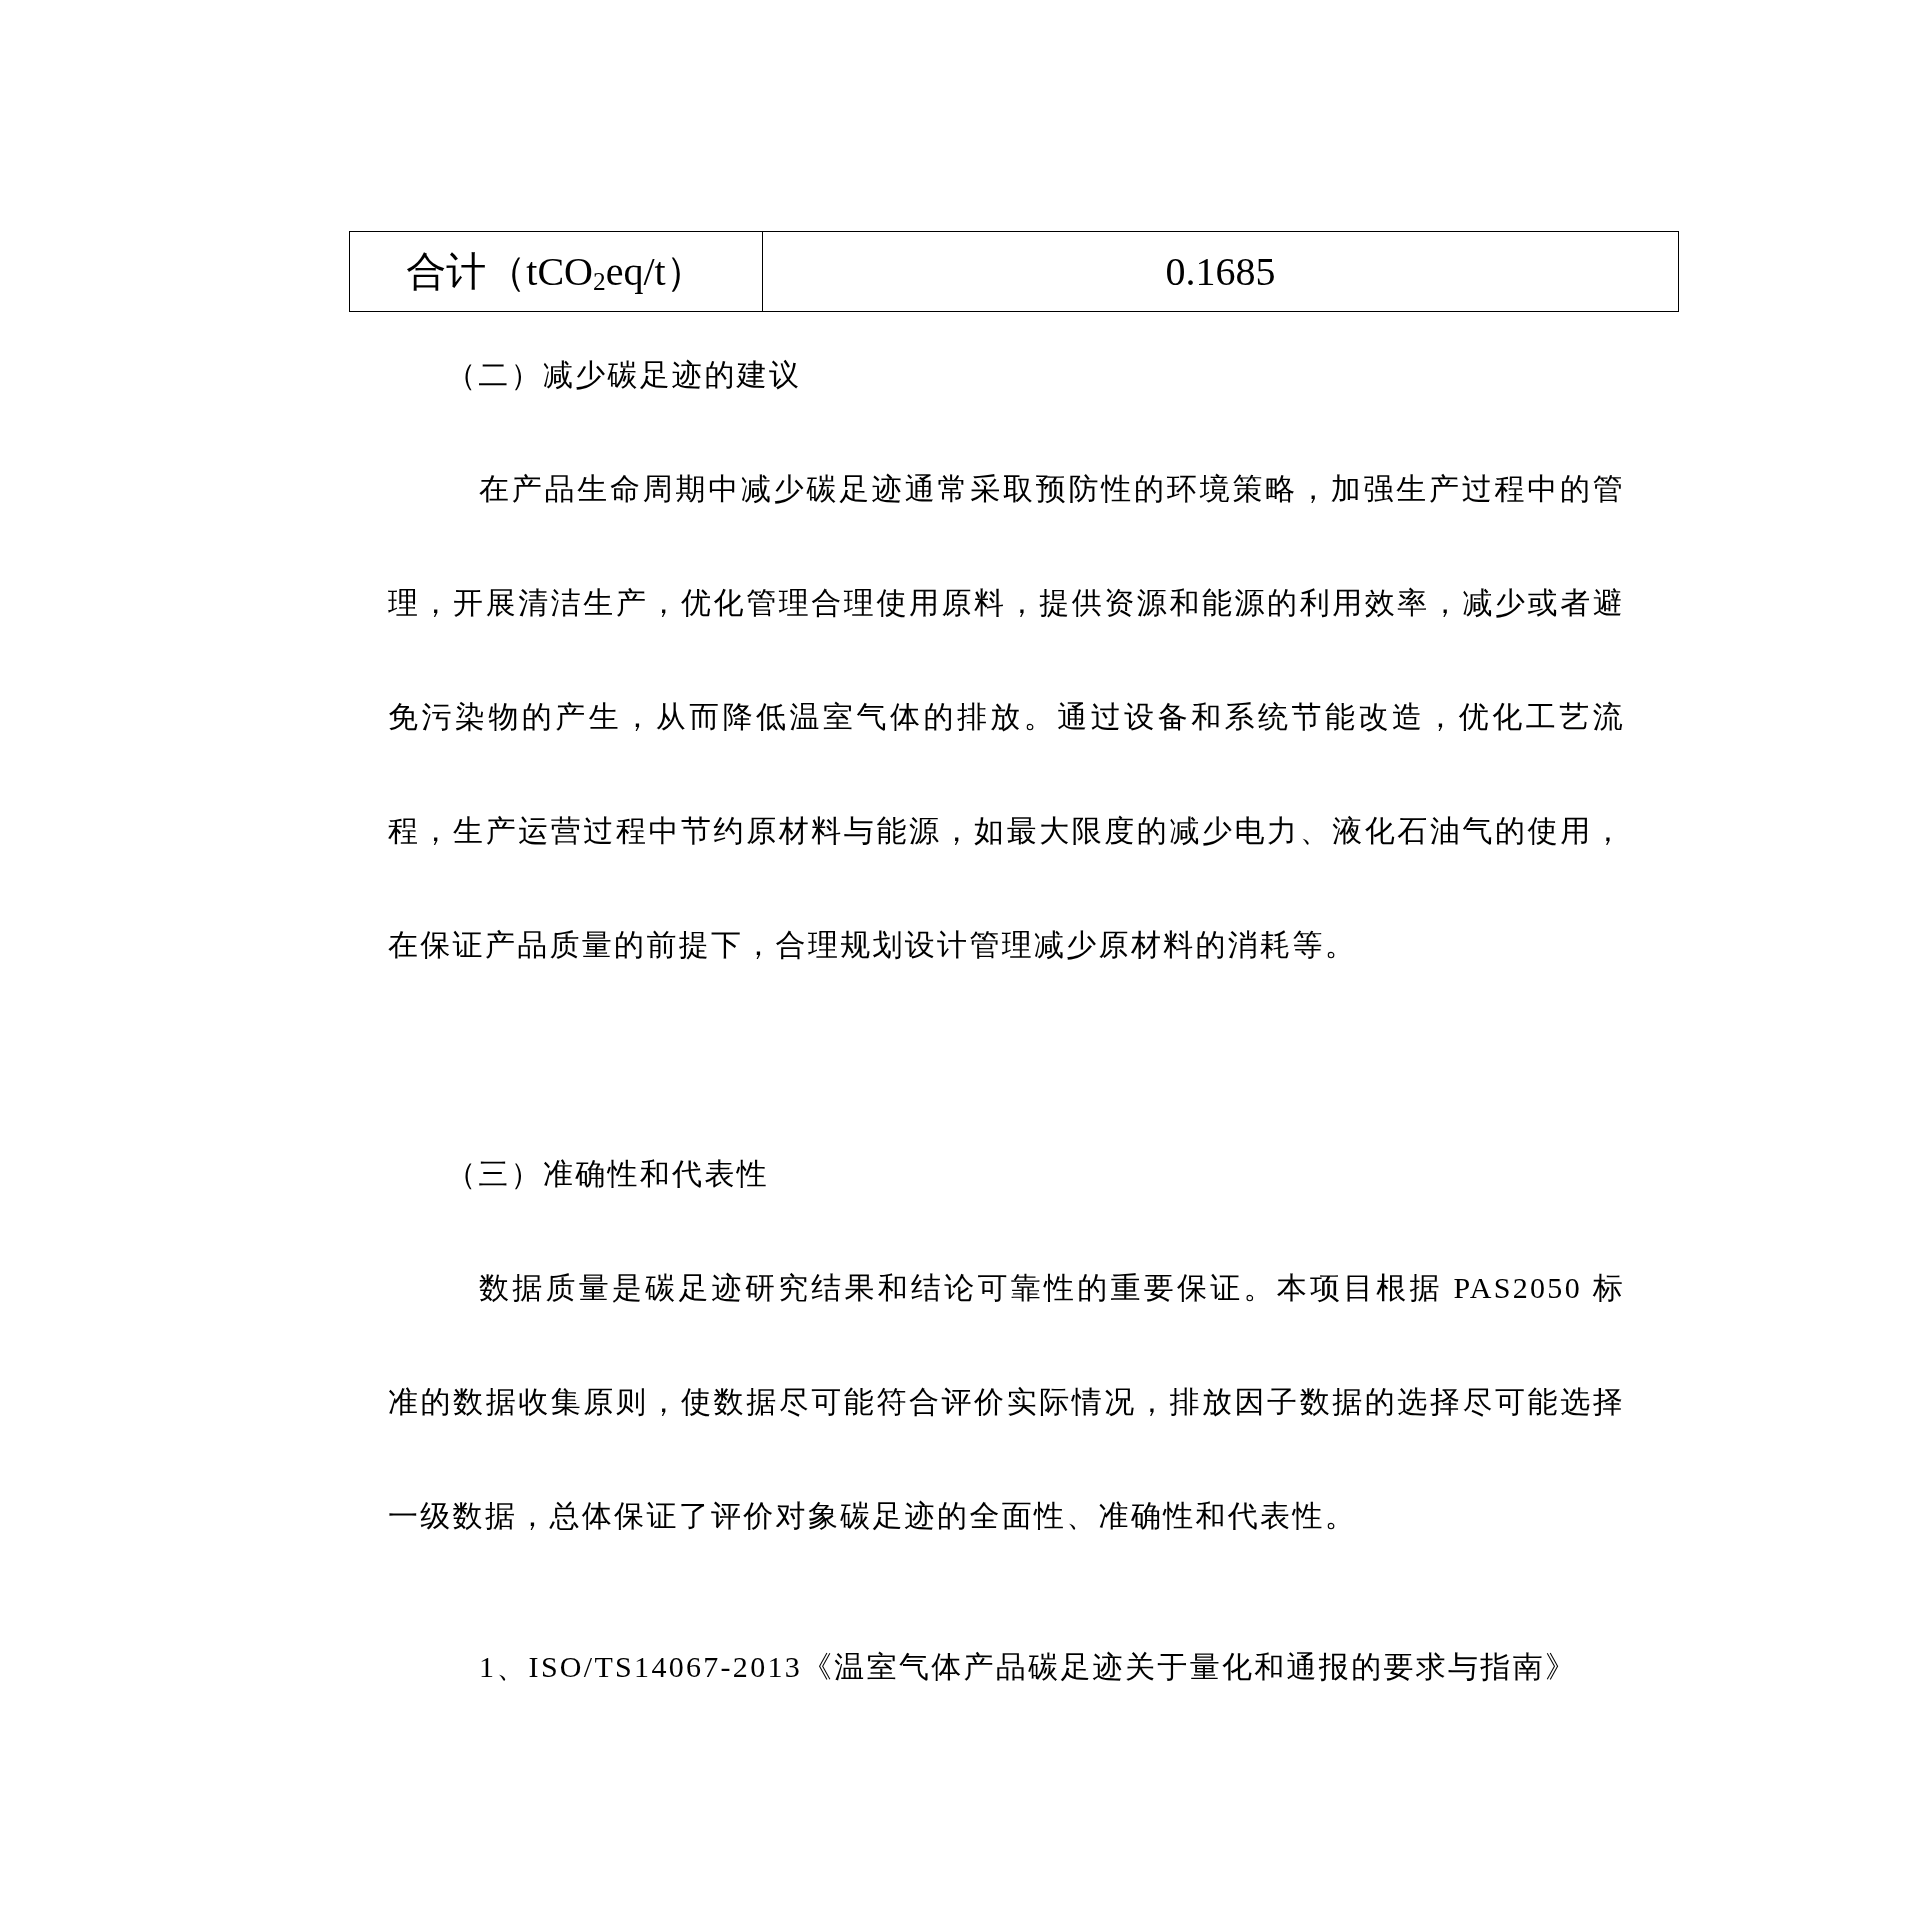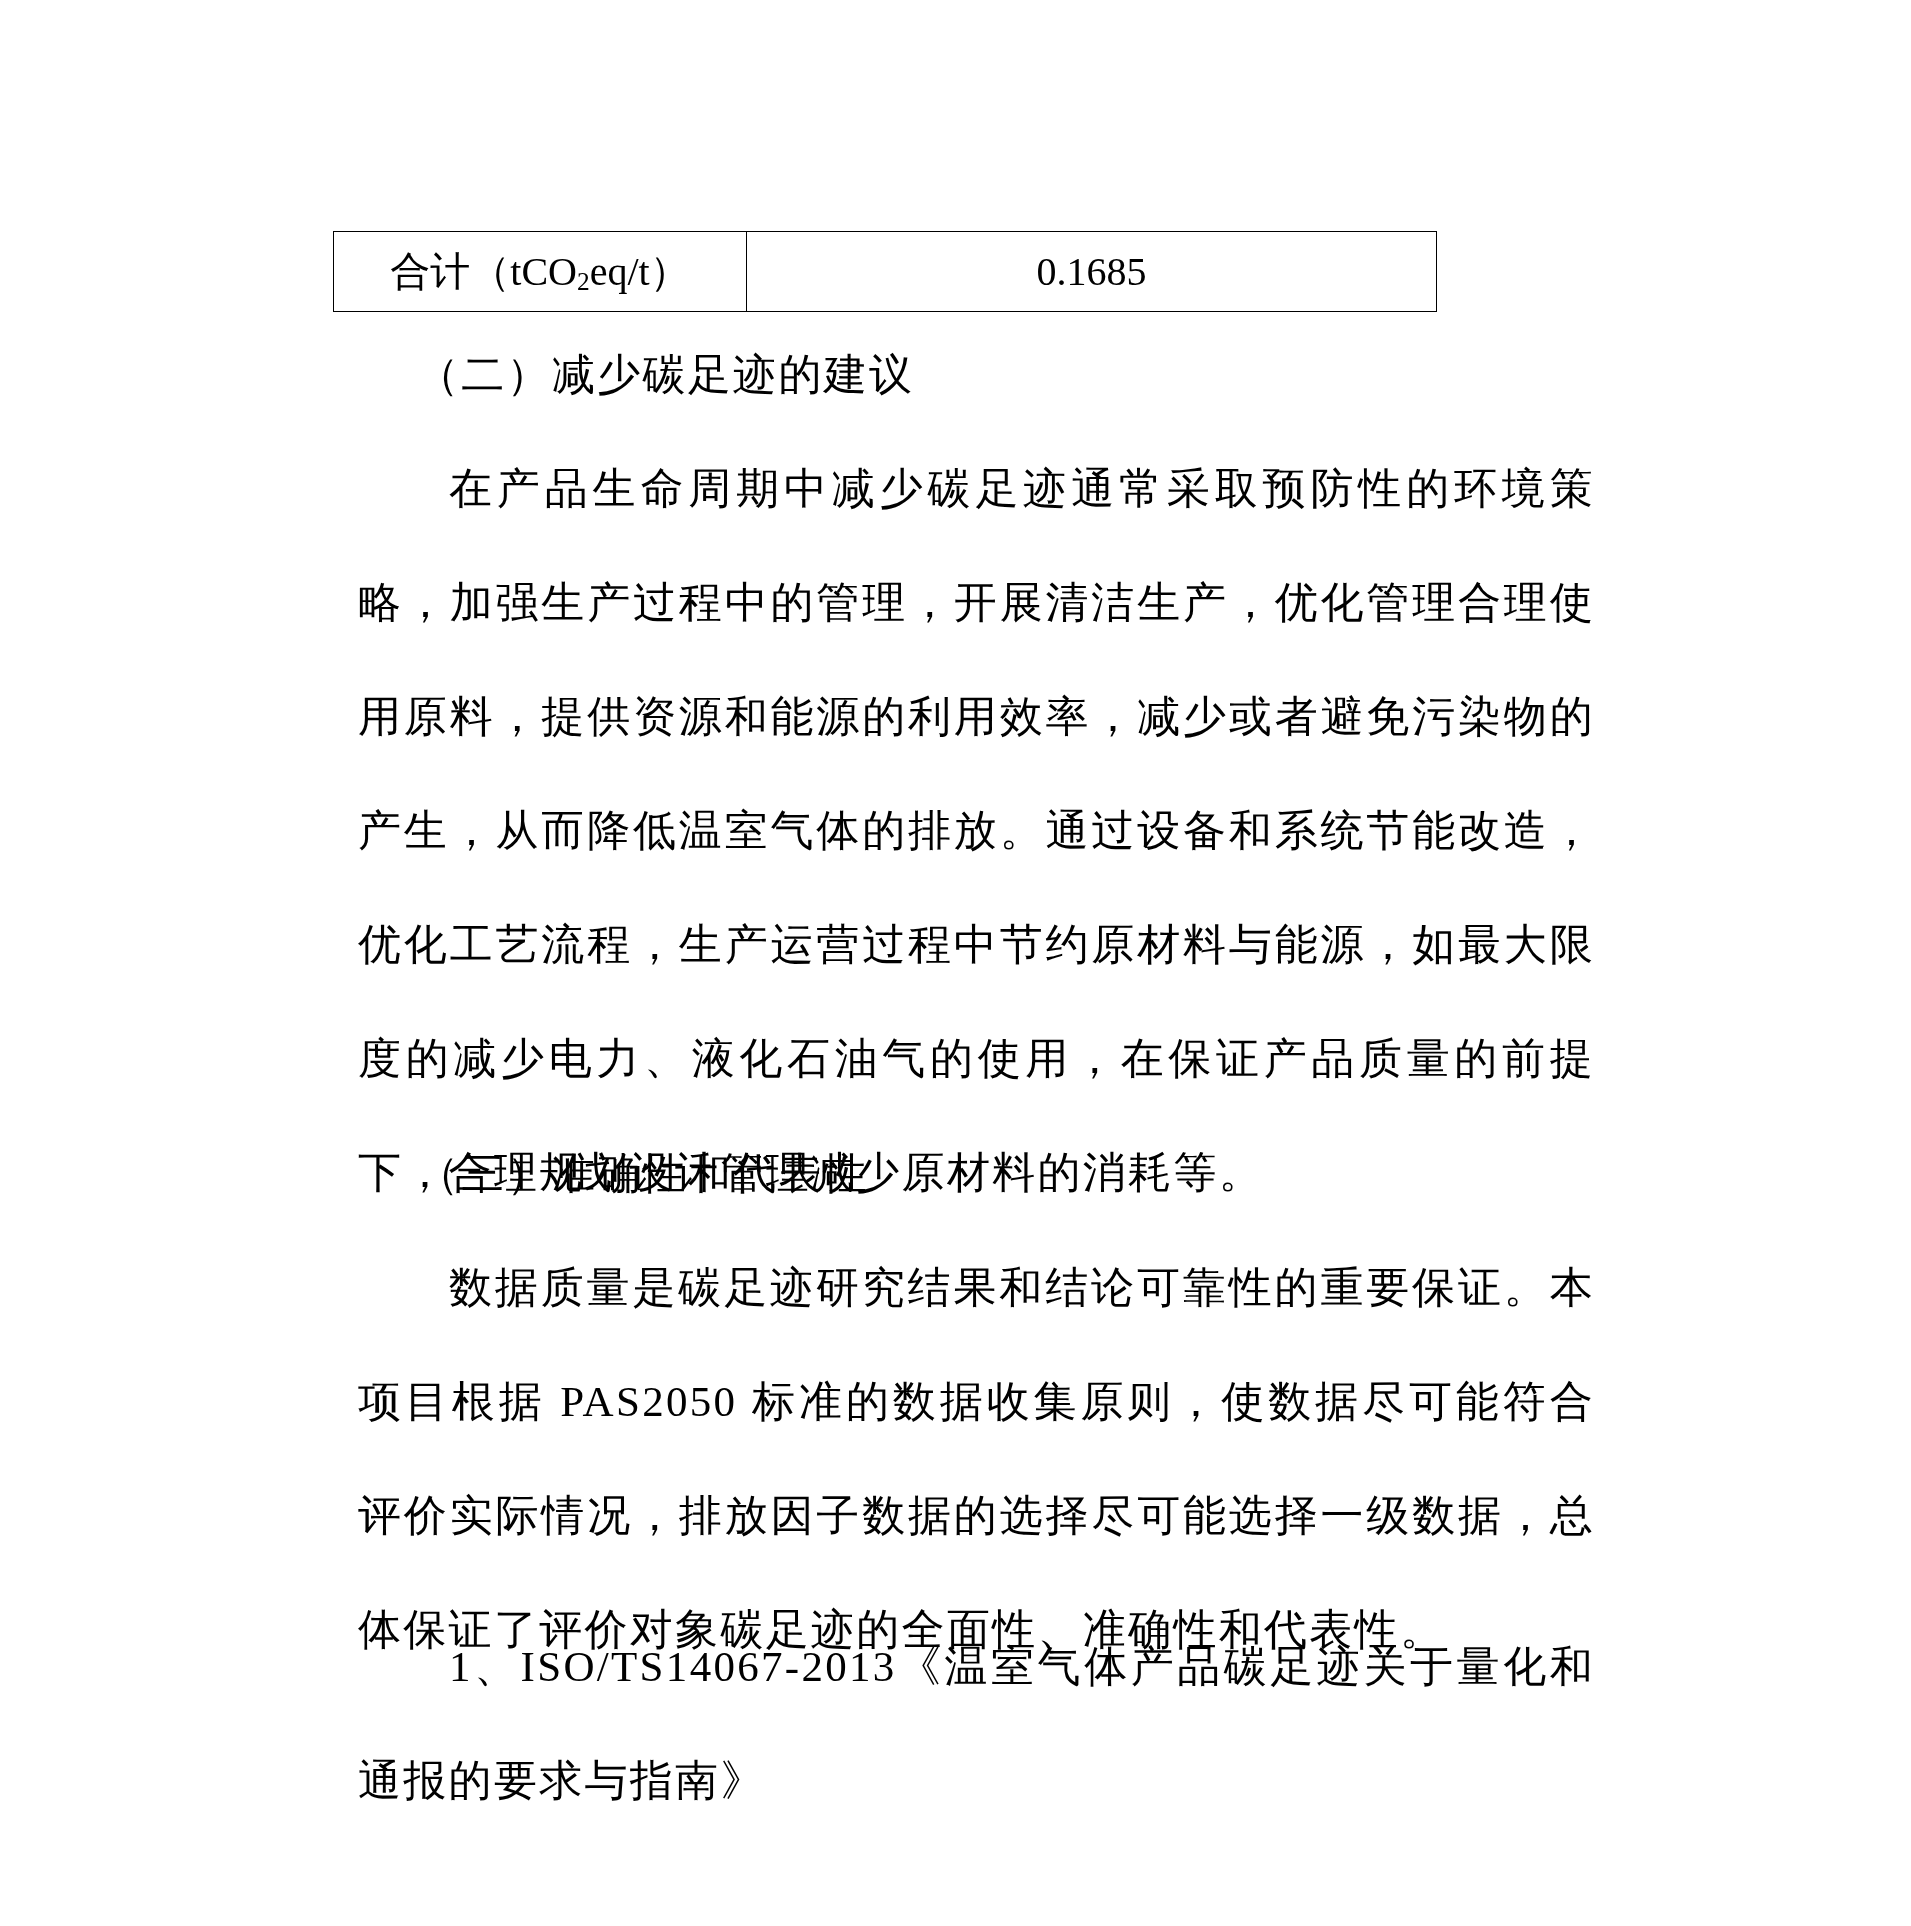--- a/index.html
+++ b/index.html
@@ -3,33 +3,33 @@
   <meta charset="utf-8">
   <style>
     html, body { margin: 0; padding: 0; background: #ffffff; }
     body { width: 1911px; height: 2703px; position: relative; overflow: hidden; }
     .page {
       position: absolute; left: 0; top: 0; width: 1911px; height: 2703px;
       background: #ffffff; color: #000000;
       font-family: "Liberation Serif", "DejaVu Serif", serif;
     }
     .summary-table {
-      position: absolute; left: 333px; top: 231px; width: 1104px; height: 81px;
+      position: absolute; left: 349px; top: 231px; width: 1330px; height: 81px;
       border-collapse: collapse; table-layout: fixed;
     }
     .summary-table td {
       border: 1.5px solid #000; text-align: center; vertical-align: middle;
       font-size: 40px; padding: 0;
     }
     .summary-table td.label-cell { width: 412px; }
     .summary-table td.value-cell { }
     .summary-table sub { font-size: 25.4px; vertical-align: -5.4px; }
     .text-block {
-      position: absolute; left: 358px; width: 1237px;
-      font-size: 43px; line-height: 114px; text-align: justify;
+      position: absolute; left: 388px; width: 1237px;
+      font-size: 30px; line-height: 114px; text-align: justify;
       letter-spacing: 2.3px;
     }
     .heading { text-indent: 58px; }
     .para { text-indent: 91px; }
     .ref-heading { text-indent: 91px; }
     .ref-item { text-indent: 91px; }
   </style>
 </head>
 <body>
 

